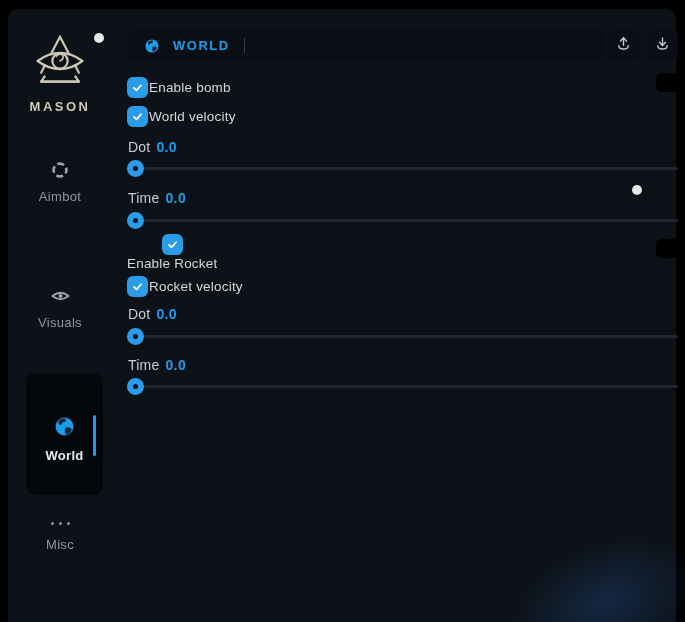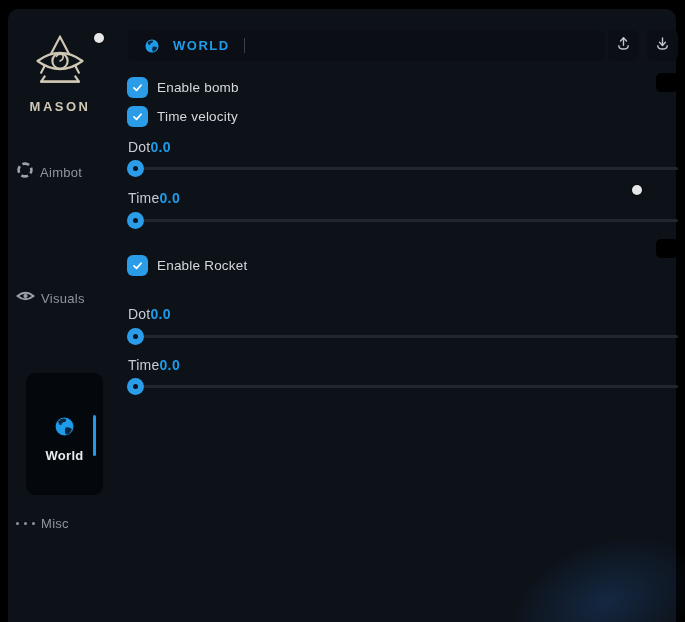--- a/index.html
+++ b/index.html
@@ -8,21 +8,21 @@
   .window{position:absolute;left:8px;top:9px;right:9px;bottom:0;
           background:#0d1219;border-radius:10px 10px 0 0;}
   .glow{position:absolute;right:-60px;bottom:-60px;width:260px;height:160px;
         background:radial-gradient(closest-side,rgba(36,90,160,.30),rgba(36,90,160,0) 75%);
         transform:rotate(-20deg);pointer-events:none;}
 
   
   .logo-block{position:absolute;left:0;top:24px;width:104px;display:flex;
               flex-direction:column;align-items:center;gap:6px;}
   .logo-title{color:#cfc8b4;font-size:13px;font-weight:bold;letter-spacing:2.5px;}
-  .nav-item{position:absolute;width:88px;left:8px;display:flex;flex-direction:row;
+  .nav-item{position:absolute;width:88px;left:8px;display:flex;flex-direction:column;
             align-items:center;gap:6px;cursor:pointer;}
   .nav-label{color:#8f969e;font-size:13px;letter-spacing:.3px;}
   .nav-item svg,.misc-dots{opacity:.92;}
   .world-panel{position:absolute;left:18px;top:364px;width:77px;height:122px;
                background:#04070b;border-radius:9px;display:flex;flex-direction:column;
                align-items:center;padding-top:42px;gap:6px;box-sizing:border-box;cursor:pointer;}
   .world-label{color:#e9ebee;font-size:13px;font-weight:bold;letter-spacing:.3px;}
   .sel-bar{position:absolute;right:7px;top:42px;width:3px;height:41px;border-radius:2px;
            background:#1e9ce9;}
   .misc-dots{display:flex;gap:5px;align-items:center;height:16px;}
@@ -34,28 +34,28 @@
   .header-globe{margin-left:16px;display:flex;}
   .header-title{margin-left:13px;color:#1e9ce9;font-size:13px;font-weight:bold;letter-spacing:1.5px;}
   .header-divider{margin-left:14px;width:1px;height:15px;background:#39404a;}
   .header-subtitle{margin-left:12px;color:#99a0a8;font-size:13px;letter-spacing:.2px;}
   .icon-btn{position:absolute;top:21px;width:31px;height:31px;background:#0b0f15;
             border-radius:6px;display:flex;align-items:center;justify-content:center;cursor:pointer;}
   .btn-upload{left:600px;}
   .btn-download{left:639px;}
 
   
-  .check-row{position:absolute;left:119px;display:flex;align-items:center;gap:9px;height:21px;text-align:center;}
+  .check-row{position:absolute;left:119px;display:flex;align-items:center;gap:1px;height:21px;text-align:center;}
   .checkbox{width:21px;height:21px;border-radius:6px;background:#2b9ce8;display:flex;
             align-items:center;justify-content:center;cursor:pointer;flex:0 0 auto;}
   .check-label{color:#d5d9dd;font-size:13.5px;letter-spacing:.2px;}
   .swatch{position:absolute;left:648px;width:22px;height:19px;border-radius:5px;
           background:#000;cursor:pointer;}
   .slider-label{position:absolute;left:120px;font-size:14px;color:#c8cdd3;letter-spacing:.2px;}
-  .slider-label b{color:#1e9ce9;font-weight:bold;letter-spacing:.4px;}
+  .slider-label b{color:#1e9ce9;font-weight:bold;margin-left:6px;letter-spacing:.4px;}
   .track{position:absolute;left:119px;width:551px;height:3px;border-radius:2px;
          background:#22272e;cursor:pointer;}
   .thumb{position:absolute;left:119px;width:17px;height:17px;border-radius:50%;
          background:#2b9ce8;cursor:pointer;}
   .thumb::after{content:"";position:absolute;left:6px;top:6px;width:5px;height:5px;
                 border-radius:50%;background:#0c1320;}
 
   .cursor-dot{position:absolute;width:10px;height:10px;border-radius:50%;background:#e6e6e6;
               box-shadow:0 0 3px rgba(0,0,0,.6);pointer-events:none;}
 </style>
@@ -162,45 +162,53 @@
       <span class="check-label">Enable bomb</span>
     </div>
     <span class="swatch" style="top:64px;"></span>
 
     <div class="check-row" style="top:97px;">
       <span class="checkbox">
         <svg width="13" height="13" viewBox="0 0 20 20" fill="none" stroke="#fff" stroke-width="2.6" stroke-linecap="round" stroke-linejoin="round">
             <path d="M4.5 10.5 L8.5 14.5 L15.5 6.5"></path>
           </svg>
       </span>
-      <span class="check-label">Time velocity</span>
+      <span class="check-label">World velocity</span>
     </div>
 
     <div class="slider-label" style="top:130px;">
       <span>Dot</span><b>0.0</b>
     </div>
     <div class="track" style="top:158px;"></div>
     <div class="thumb" style="top:151px;"></div>
 
     <div class="slider-label" style="top:181px;">
       <span>Time</span><b>0.0</b>
     </div>
     <div class="track" style="top:210px;"></div>
     <div class="thumb" style="top:203px;"></div>
 
-    <div class="check-row" style="top:246px;">
+    <div class="check-row" style="top:225px;flex-direction:column;">
       <span class="checkbox">
         <svg width="13" height="13" viewBox="0 0 20 20" fill="none" stroke="#fff" stroke-width="2.6" stroke-linecap="round" stroke-linejoin="round">
             <path d="M4.5 10.5 L8.5 14.5 L15.5 6.5"></path>
           </svg>
       </span>
       <span class="check-label">Enable Rocket</span>
     </div>
     <span class="swatch" style="top:230px;"></span>
 
+    <div class="check-row" style="top:267px;">
+      <span class="checkbox">
+        <svg width="13" height="13" viewBox="0 0 20 20" fill="none" stroke="#fff" stroke-width="2.6" stroke-linecap="round" stroke-linejoin="round">
+            <path d="M4.5 10.5 L8.5 14.5 L15.5 6.5"></path>
+          </svg>
+      </span>
+      <span class="check-label">Rocket velocity</span>
+    </div>
 
     <div class="slider-label" style="top:297px;">
       <span>Dot</span><b>0.0</b>
     </div>
     <div class="track" style="top:326px;"></div>
     <div class="thumb" style="top:319px;"></div>
 
     <div class="slider-label" style="top:348px;">
       <span>Time</span><b>0.0</b>
     </div>

